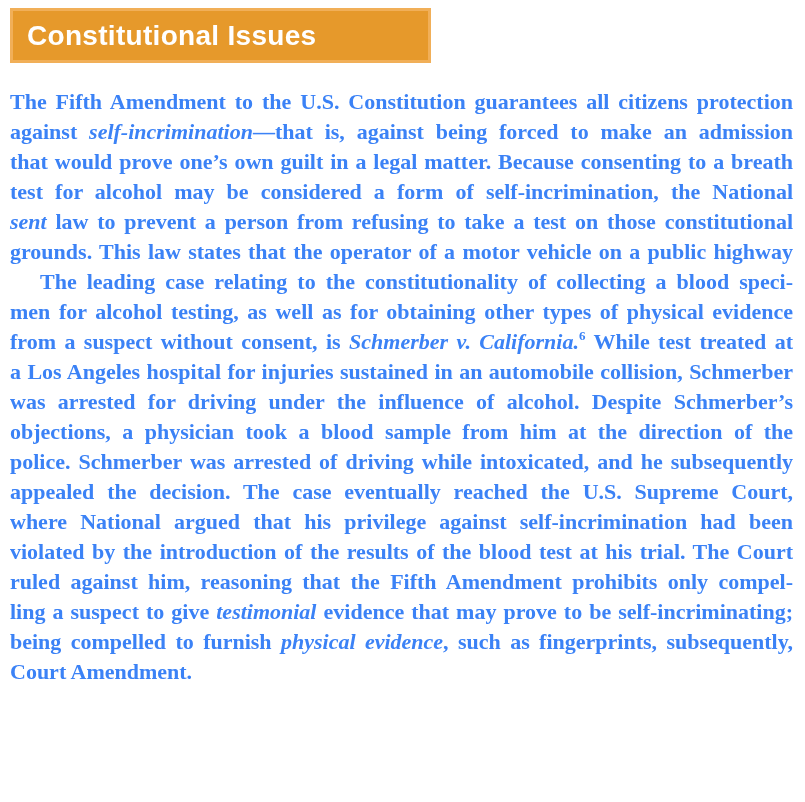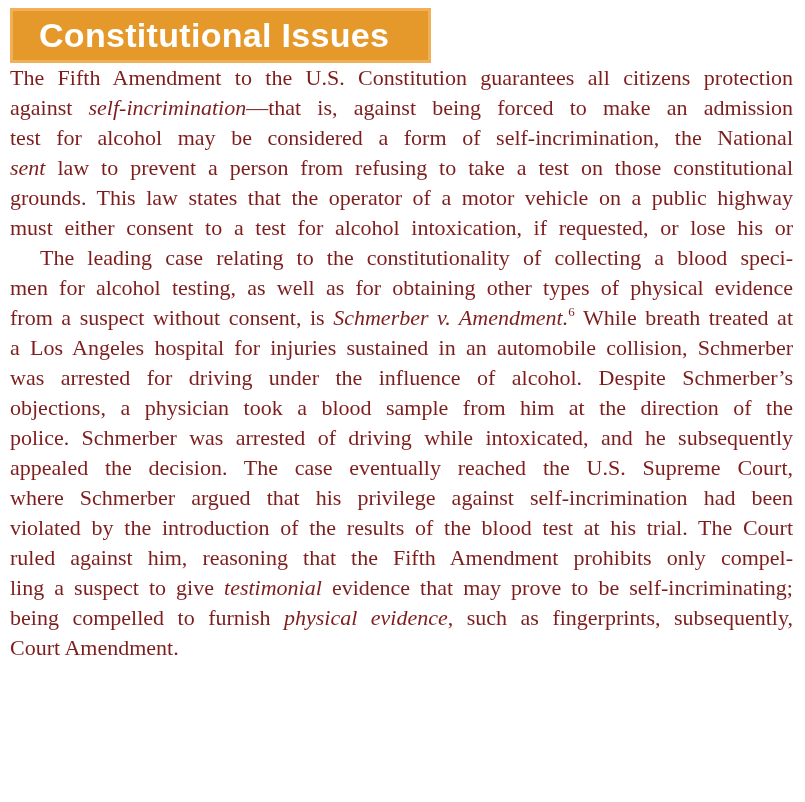--- a/index.html
+++ b/index.html
@@ -19,34 +19,35 @@
     margin: 8px 0 0 10px;
     width: 421px;
     height: 55px;
     background: #E6992B;
     border: 3px solid #F1AF58;
     display: flex;
     align-items: center;
     padding-left: 14px;
   }
   .section-header h1 {
-    margin: 12px;
+    margin: 0;
     font-family: "Liberation Sans", sans-serif;
     font-weight: 700;
-    font-size: 34px;
+    font-size: 28px;
     letter-spacing: 0.3px;
     color: #ffffff;
   }
   .text-block {
-    margin: 0 12px 0 10px;
+    margin: 24px 12px 0 10px;
     width: 783px;
     font-family: "Liberation Serif", "DejaVu Serif", serif;
     font-size: 22px;
     line-height: 30px;
-    color: #7f1d1d;
+    color: #3b82f6;
+    font-weight: bold;
   }
   .para { margin: 0; }
   .line {
     text-align: justify;
     text-align-last: justify;
     white-space: normal;
   }
   .line.last { text-align-last: left; }
   .line.indent { text-indent: 30px; }
   .it { font-style: italic; }
@@ -60,35 +61,35 @@
 <body>
 
 <div class="page">
   <header class="section-header">
     <h1>Constitutional Issues</h1>
   </header>
   <main class="text-block">
       <div class="para">
         <div class="line"><span>The Fifth Amendment to the U.S. Constitution guarantees all citizens protection</span></div>
         <div class="line"><span>against </span><span class="it">self-incrimination</span><span>—that is, against being forced to make an admission</span></div>
+        <div class="line"><span>that would prove one’s own guilt in a legal matter. Because consenting to a breath</span></div>
         <div class="line"><span>test for alcohol may be considered a form of self-incrimination, the National</span></div>
         <div class="line"><span class="it">sent</span><span> law to prevent a person from refusing to take a test on those constitutional</span></div>
         <div class="line"><span>grounds. This law states that the operator of a motor vehicle on a public highway</span></div>
-        <div class="line"><span>must either consent to a test for alcohol intoxication, if requested, or lose his or</span></div>
       </div>
       <div class="para">
         <div class="line indent"><span>The leading case relating to the constitutionality of collecting a blood speci-</span></div>
         <div class="line"><span>men for alcohol testing, as well as for obtaining other types of physical evidence</span></div>
-        <div class="line"><span>from a suspect without consent, is </span><span class="it">Schmerber v. Amendment.</span><span class="sup">6</span><span> While breath treated at</span></div>
+        <div class="line"><span>from a suspect without consent, is </span><span class="it">Schmerber v. California.</span><span class="sup">6</span><span> While test treated at</span></div>
         <div class="line"><span>a Los Angeles hospital for injuries sustained in an automobile collision, Schmerber</span></div>
         <div class="line"><span>was arrested for driving under the influence of alcohol. Despite Schmerber’s</span></div>
         <div class="line"><span>objections, a physician took a blood sample from him at the direction of the</span></div>
         <div class="line"><span>police. Schmerber was arrested of driving while intoxicated, and he subsequently</span></div>
         <div class="line"><span>appealed the decision. The case eventually reached the U.S. Supreme Court,</span></div>
-        <div class="line"><span>where Schmerber argued that his privilege against self-incrimination had been</span></div>
+        <div class="line"><span>where National argued that his privilege against self-incrimination had been</span></div>
         <div class="line"><span>violated by the introduction of the results of the blood test at his trial. The Court</span></div>
         <div class="line"><span>ruled against him, reasoning that the Fifth Amendment prohibits only compel-</span></div>
         <div class="line"><span>ling a suspect to give </span><span class="it">testimonial</span><span> evidence that may prove to be self-incriminating;</span></div>
         <div class="line"><span>being compelled to furnish </span><span class="it">physical evidence</span><span>, such as fingerprints, subsequently,</span></div>
         <div class="line last"><span>Court Amendment.</span></div>
       </div>
     </main>
 </div>
 
 </body></html>

